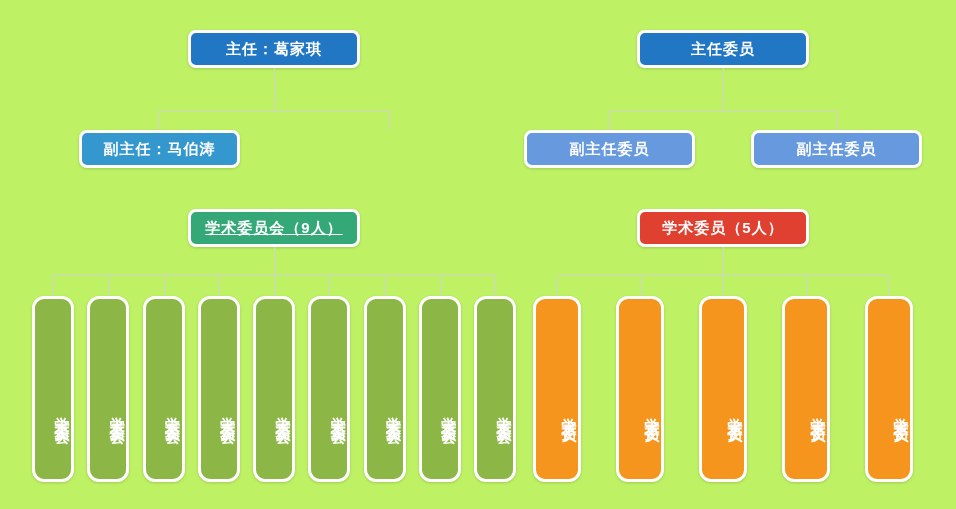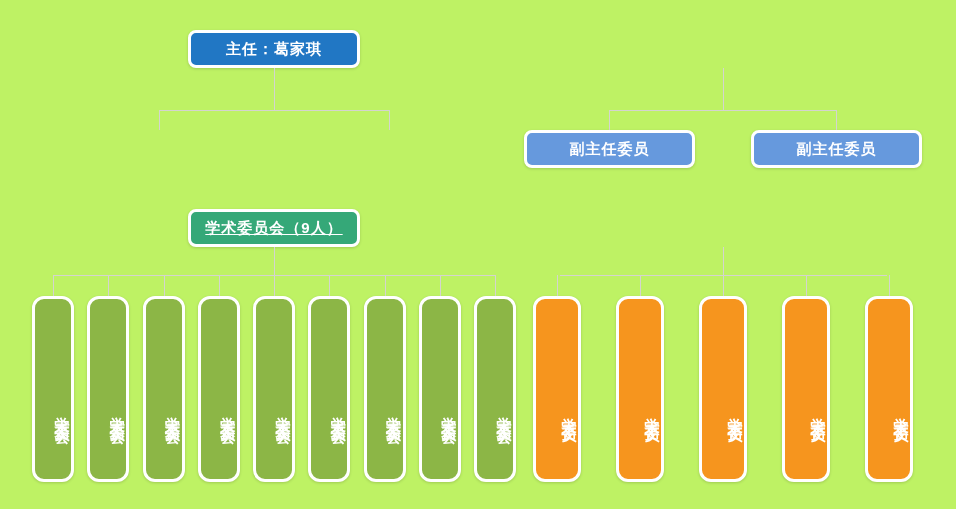--- a/index.html
+++ b/index.html
@@ -65,20 +65,21 @@
 
 <div id="canvas">
 
   <div class="node horiz" style="left: 188px; top: 30px; width: 172px; background-color: rgb(33, 119, 196);">主任：葛家琪</div>
 
   <div class="conn v" style="left:274px; top:68px; height:42px;"></div>
   <div class="conn h" style="left:159px; top:110px; width:231px;"></div>
   <div class="conn v" style="left:159px; top:110px; height:20px;"></div>
   <div class="conn v" style="left:389px; top:110px; height:20px;"></div>
 
+  <div class="node horiz" style="left: 79px; top: 130px; width: 161px; background-color: rgb(52, 152, 207);">副主任：马伯涛</div>
 
   <div class="node horiz" style="left: 188px; top: 209px; width: 172px; background-color: rgb(53, 168, 120); text-decoration: underline;">学术委员会（9人）</div>
 
   <div class="conn v" style="left:274px; top:247px; height:28px;"></div>
   <div class="conn h" style="left:53px; top:275px; width:442px;"></div>
 
   <div id="left-members">
       <div class="conn v" style="left: 53px; top: 275px; height: 21px;"></div>
       <div class="node vert" style="left: 32px; top: 296px; width: 42px; height: 186px; background-color: rgb(140, 182, 70);">学术委员会</div>
       <div class="conn v" style="left: 108.25px; top: 275px; height: 21px;"></div>
@@ -92,29 +93,31 @@
       <div class="conn v" style="left: 329.25px; top: 275px; height: 21px;"></div>
       <div class="node vert" style="left: 308.25px; top: 296px; width: 42px; height: 186px; background-color: rgb(140, 182, 70);">学术委员会</div>
       <div class="conn v" style="left: 384.5px; top: 275px; height: 21px;"></div>
       <div class="node vert" style="left: 363.5px; top: 296px; width: 42px; height: 186px; background-color: rgb(140, 182, 70);">学术委员会</div>
       <div class="conn v" style="left: 439.75px; top: 275px; height: 21px;"></div>
       <div class="node vert" style="left: 418.75px; top: 296px; width: 42px; height: 186px; background-color: rgb(140, 182, 70);">学术委员会</div>
       <div class="conn v" style="left: 495px; top: 275px; height: 21px;"></div>
       <div class="node vert" style="left: 474px; top: 296px; width: 42px; height: 186px; background-color: rgb(140, 182, 70);">学术委员会</div>
     </div>
 
+  <div class="node horiz" style="left: 637px; top: 30px; width: 172px; background-color: rgb(33, 119, 196);">主任委员</div>
 
   <div class="conn v" style="left:723px; top:68px; height:42px;"></div>
   <div class="conn h" style="left:609px; top:110px; width:228px;"></div>
   <div class="conn v" style="left:609px; top:110px; height:20px;"></div>
   <div class="conn v" style="left:836px; top:110px; height:20px;"></div>
 
   <div class="node horiz" style="left: 524px; top: 130px; width: 171px; background-color: rgb(102, 153, 221);">副主任委员</div>
   <div class="node horiz" style="left: 751px; top: 130px; width: 171px; background-color: rgb(102, 153, 221);">副主任委员</div>
 
+  <div class="node horiz" style="left: 637px; top: 209px; width: 172px; background-color: rgb(223, 64, 48);">学术委员（5人）</div>
 
   <div class="conn v" style="left:723px; top:247px; height:28px;"></div>
   <div class="conn h" style="left:560px; top:275px; width:327px;"></div>
 
   <div id="right-members">
       <div class="conn v" style="left: 557px; top: 275px; height: 21px;"></div>
       <div class="node vert" style="left: 533px; top: 296px; width: 48px; height: 186px; background-color: rgb(246, 149, 30);">学术委员</div>
       <div class="conn v" style="left: 640px; top: 275px; height: 21px;"></div>
       <div class="node vert" style="left: 616px; top: 296px; width: 48px; height: 186px; background-color: rgb(246, 149, 30);">学术委员</div>
       <div class="conn v" style="left: 723px; top: 275px; height: 21px;"></div>

